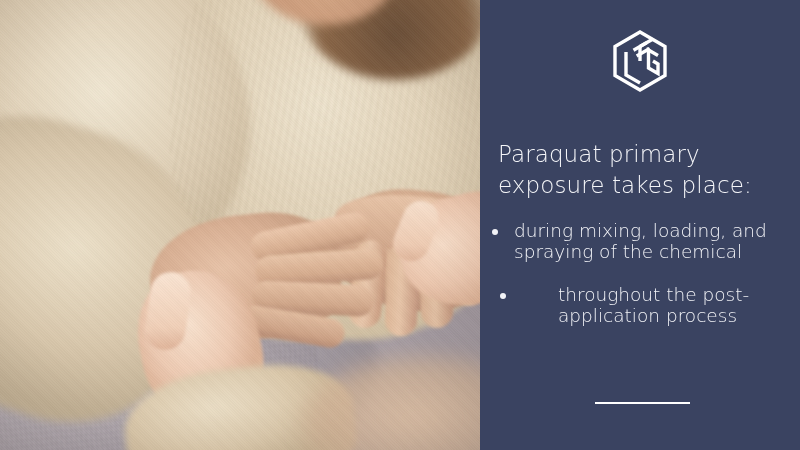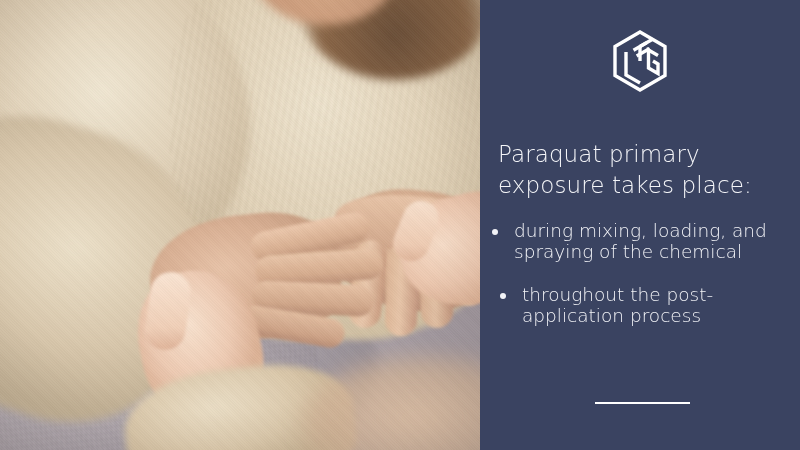--- a/index.html
+++ b/index.html
@@ -277,21 +277,21 @@
   .bullet {
     position: relative;
     display: flex;
     align-items: flex-start;
     font-family: "DejaVu Sans", sans-serif;
     font-weight: 300;
     font-size: 18.5px;
     line-height: 1.14;
     color: #f2f3f7;
   }
-  .bullet + .bullet { margin-top: 22px; }
+  .bullet + .bullet { margin-top: 22px; gap: 36px; }
   .bullet.indent { padding-left: 8px; }
   .bullet .dot {
     flex: 0 0 auto;
     width: 6px;
     height: 6px;
     border-radius: 50%;
     background: #f2f3f7;
     margin-top: 9px;
     margin-right: 16px;
   }

